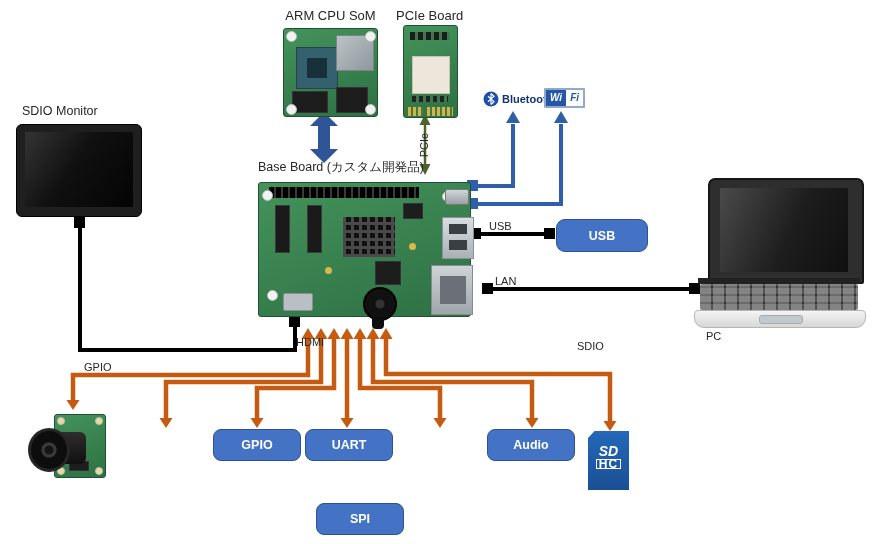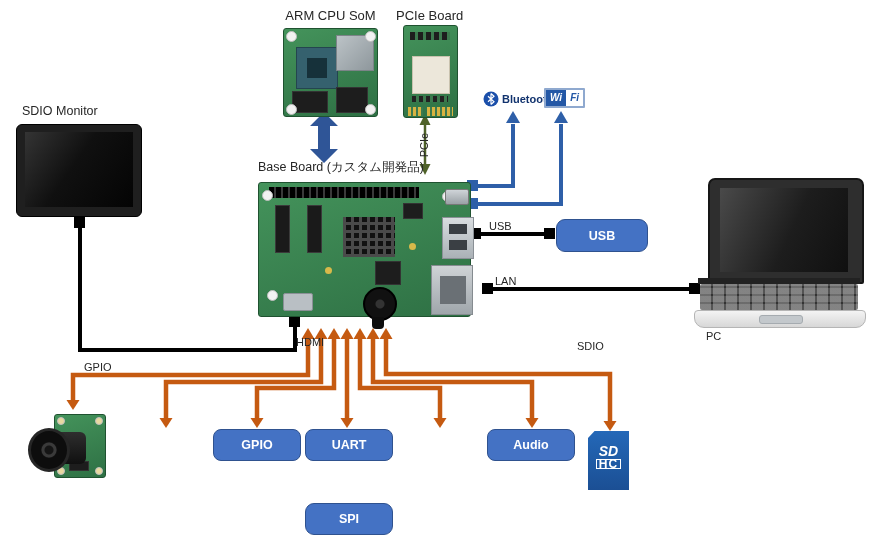--- a/index.html
+++ b/index.html
@@ -212,21 +212,21 @@
 
   <div class="wifilogo" style="left:544px;top:88px;">
     <span class="wifi-wi">Wi</span>
     <span class="wifi-fi">Fi</span>
   </div>
 
   <div class="pbox" style="left:556px;top:219px;width:90px;height:31px;border-radius:9px;">USB</div>
   <div class="pbox" style="left:213px;top:429px;width:86px;height:30px;">GPIO</div>
   <div class="pbox" style="left:305px;top:429px;width:86px;height:30px;">UART</div>
   <div class="pbox" style="left:487px;top:429px;width:86px;height:30px;">Audio</div>
-  <div class="pbox" style="left:305px;top:503px;width:86px;height:30px;border-radius:9px;">SPI</div>
+  <div class="pbox" style="left:316px;top:503px;width:86px;height:30px;">SPI</div>
 
   <div class="lbl center" style="left:278px;top:8px;width:105px;font-size:13px;">ARM CPU SoM</div>
   <div class="lbl center" style="left:396px;top:8px;width:66px;font-size:13px;">PCIe Board</div>
   <div class="lbl" style="left:22px;top:104px;font-size:12.5px;">SDIO Monitor</div>
   <div class="lbl" style="left:258px;top:159px;font-size:12.5px;">Base Board (カスタム開発品)</div>
   <div class="lbl" style="left:706px;top:330px;font-size:11px;">PC</div>
   <div class="lbl small center rot270" style="left:405px;top:138px;width:40px;height:14px;">PCIe</div>
   <div class="lbl small" style="left:489px;top:220px;">USB</div>
   <div class="lbl small" style="left:495px;top:275px;">LAN</div>
   <div class="lbl small" style="left:264px;top:336px;padding-left:32px;">HDMI</div>

